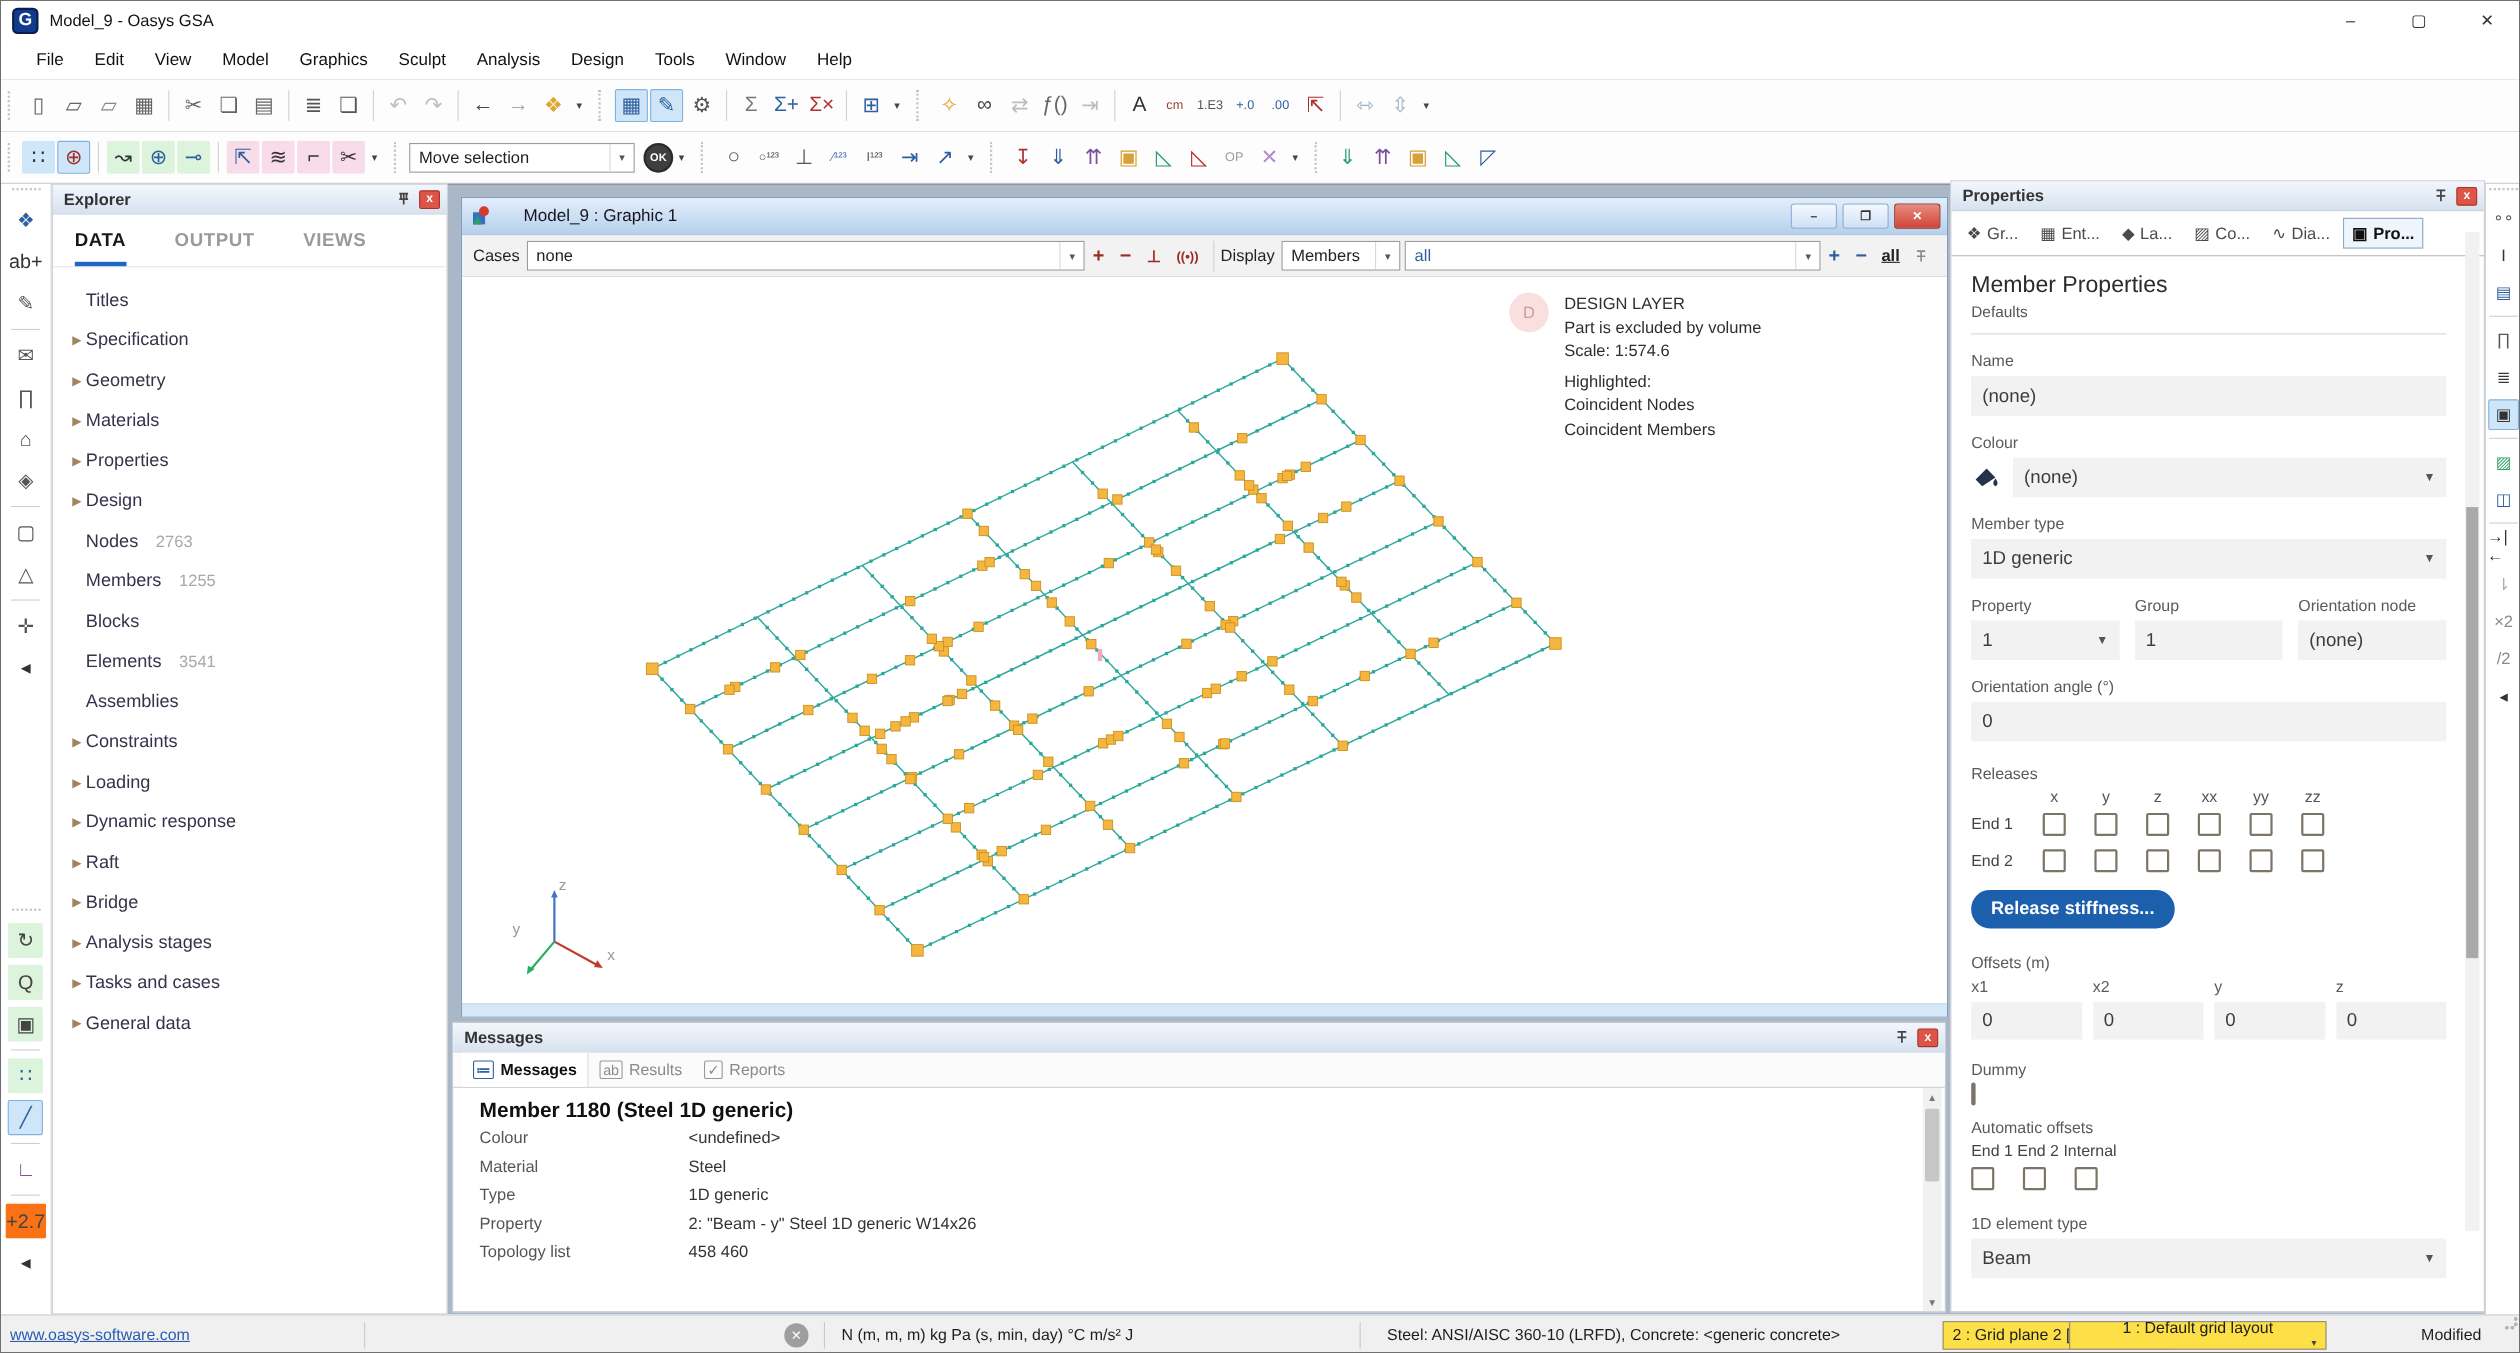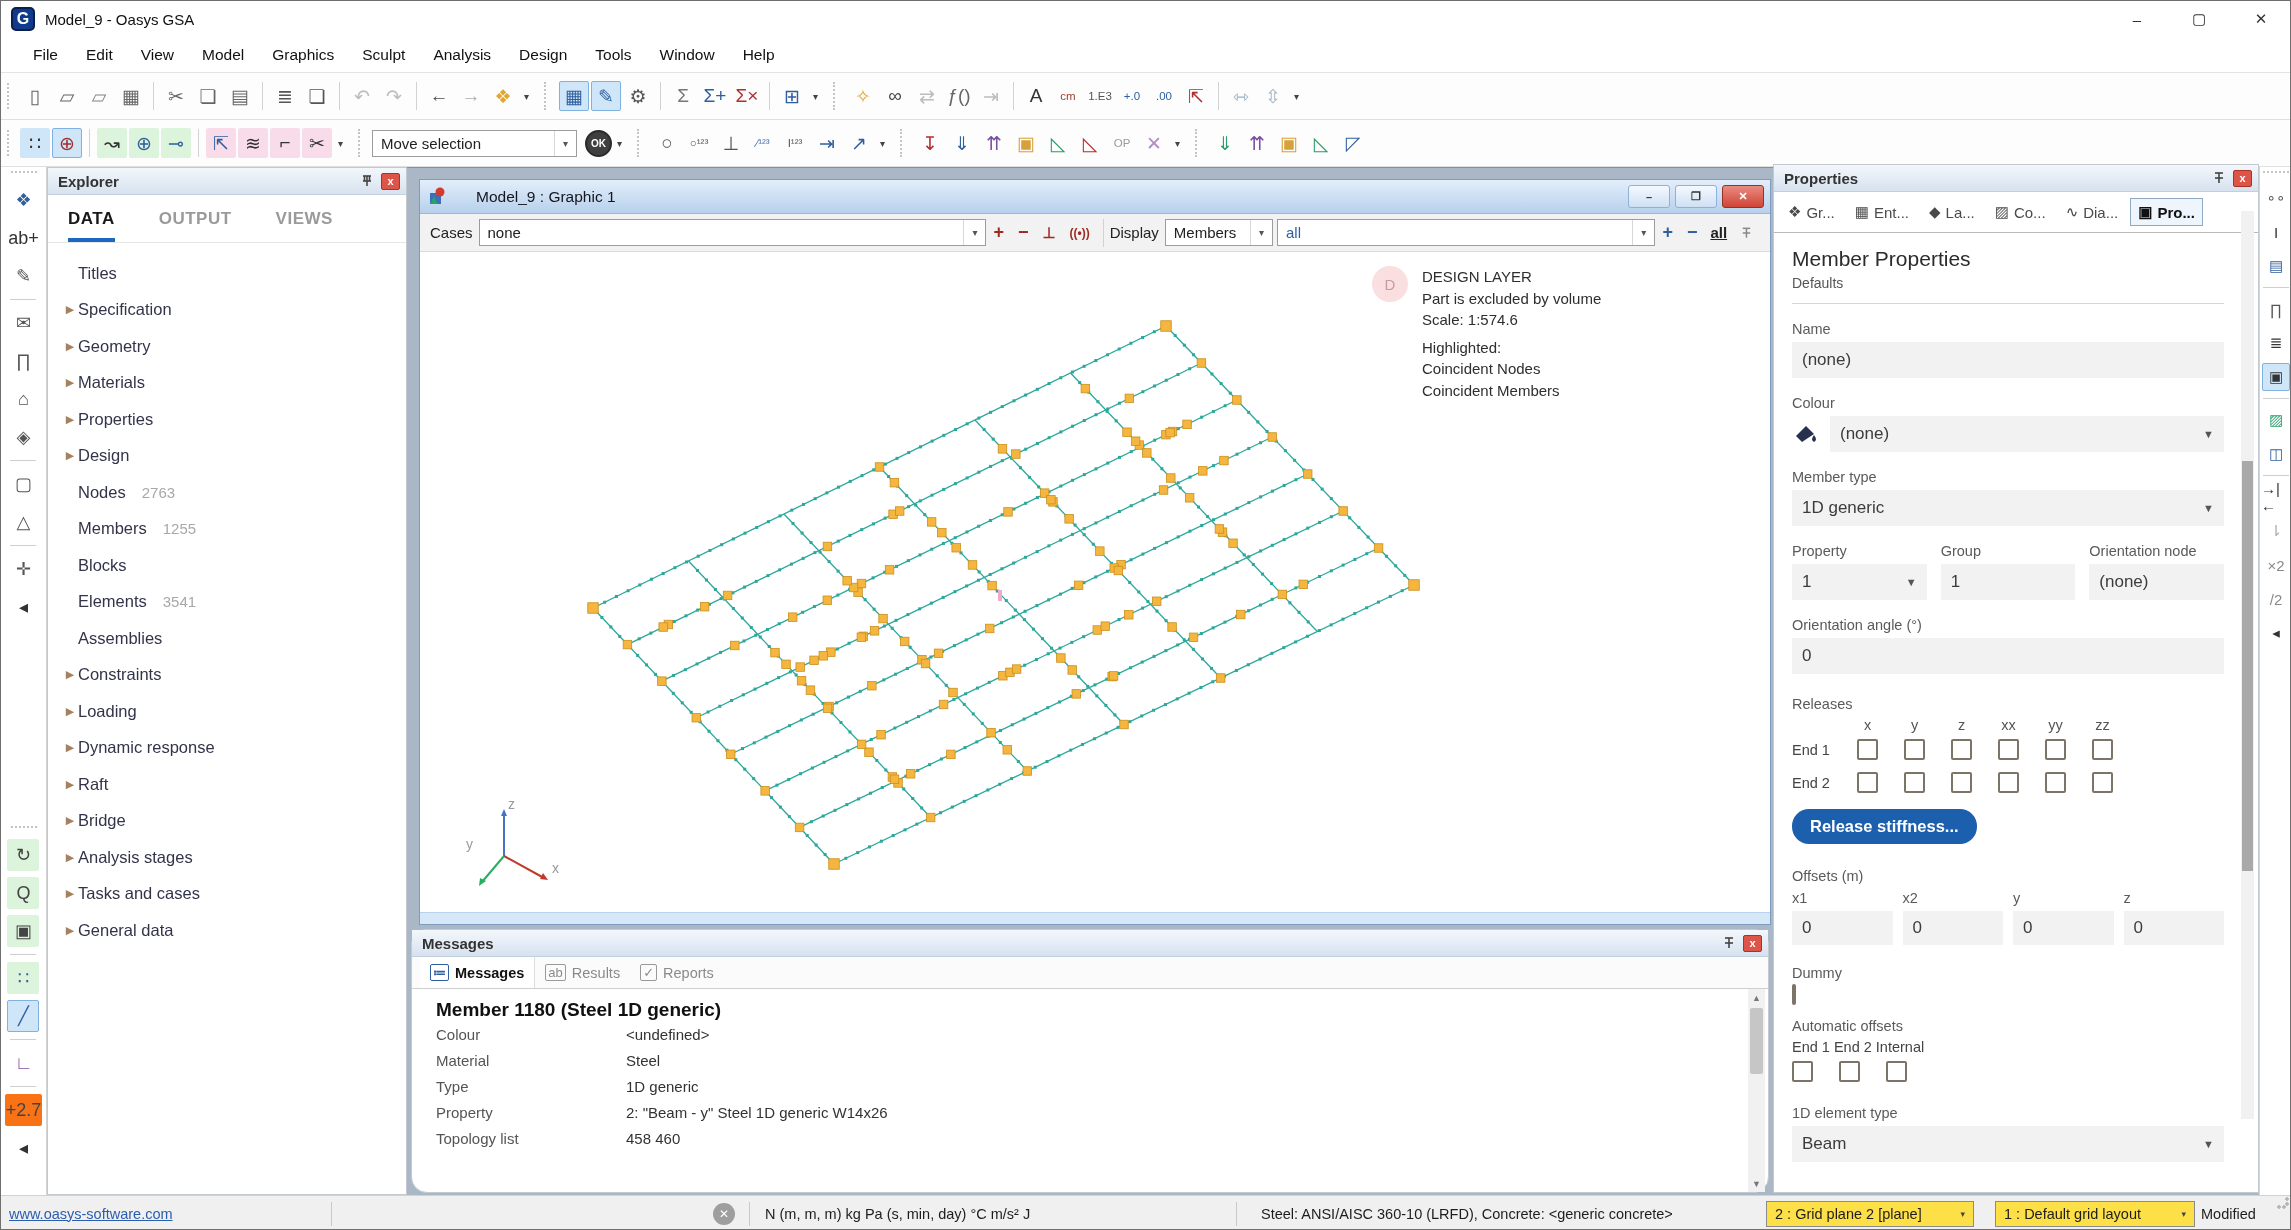--- a/index.html
+++ b/index.html
@@ -72,21 +72,21 @@
   #gview { position:relative; height:660px; background:#fff; overflow:hidden; }
   #gview svg { position:absolute; left:0; top:0; }
   #gbottom { height:12px; background:#d6e7f7; border-top:1px solid #b9d2ec; }
   
   #anno { position:absolute; left:952px; top:14px; display:flex; }
   #annobadge { width:36px; height:36px; border-radius:50%; background:#fadfe1; color:#c99ba1; font-size:15px; display:flex; align-items:center; justify-content:center; margin-right:14px; }
   #annotext { font-size:15px; color:#2e2e2e; line-height:21.5px; }
   .annogap { height:6px; }
   #pinkmark { position:absolute; left:578px; top:338px; width:4px; height:11px; background:#f2a9c8; }
   
-  #messages { left:410px; top:928px; width:1358px; height:264px;border-radius:16px; }
+  #messages { left:410px; top:928px; width:1358px; height:264px; }
   #mtabs { height:32px; background:#fbfbfb; border-bottom:1px solid #cfcfcf; display:flex; align-items:center; padding-left:8px; font-size:14.5px; color:#8a8a8a; }
   .mtab { display:flex; align-items:center; gap:6px; padding:0 10px; height:100%; }
   .mtab .micon { font-size:13px; border:1px solid #999; border-radius:2px; padding:0 2px; line-height:15px; }
   .mtab.active { color:#111; font-weight:bold; background:#fff; border-right:1px solid #ddd; }
   .mtab.active .micon { color:#2f5f9e; border-color:#2f5f9e; }
   #mcontent { position:relative; padding:10px 24px; height:203px; overflow:hidden; }
   #mheading { font-size:19px; font-weight:bold; color:#101010; }
   .mrow { display:flex; font-size:15px; height:26px; align-items:center; }
   .mrow .ml { width:190px; color:#555; }
   .mrow .mv { color:#333; }
@@ -124,21 +124,21 @@
   
   #status { position:absolute; left:0; top:1194px; width:2291px; height:36px; background:#f0f0f0; border-top:1px solid #d2d2d2; font-size:14.5px; color:#1d1d1d; }
   #status span { position:absolute; top:0; height:35px; display:flex; align-items:center; }
   .ssep { width:1px; background:#c9c9c9; height:24px !important; top:6px !important; }
   #sb-link { left:8px; color:#2a5db0; text-decoration:underline; }
   #sb-err { left:712px; width:22px; height:22px !important; top:7px !important; border-radius:50%; background:#9e9e9e; color:#fff; font-size:12px; justify-content:center; }
   #sb-units { left:764px; }
   #sb-codes { left:1260px; }
   .sb-combo { border:1px solid #8b8b8b; background:#fde047; padding:0 8px; height:26px !important; top:5px !important; font-size:14.5px;justify-content:flex-end; }
   #sb-grid { left:1765px; width:208px; }
-  #sb-layout { left:1994px; width:200px; }
+  #sb-layout { left:1880px; width:234px;flex-direction:column; }
   #sb-mod { left:2200px; }
   .sb-chev { margin-left:auto; font-size:9px; color:#444; }
   #sb-grip { position:absolute; right:2px; bottom:2px; width:14px; height:14px; background:
     radial-gradient(circle at 3px 11px, #b5b5b5 1.5px, transparent 2px),
     radial-gradient(circle at 8px 11px, #b5b5b5 1.5px, transparent 2px),
     radial-gradient(circle at 11px 8px, #b5b5b5 1.5px, transparent 2px),
     radial-gradient(circle at 11px 3px, #b5b5b5 1.5px, transparent 2px); }
 </style>
 </head>
 <body>

